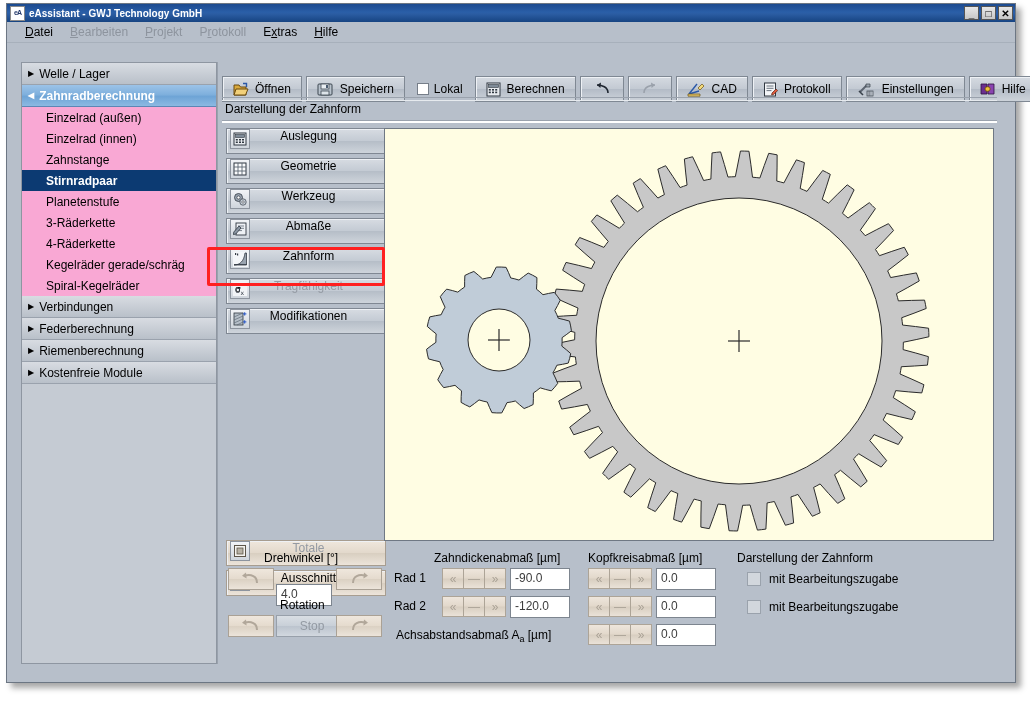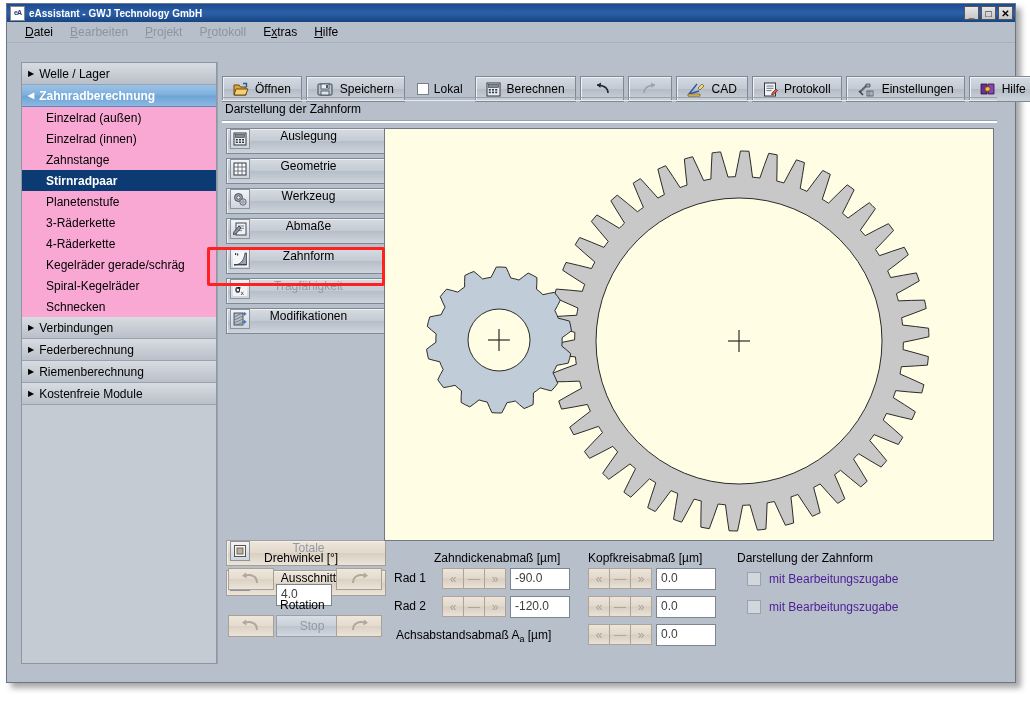--- a/index.html
+++ b/index.html
@@ -123,21 +123,21 @@
   
   #canvas-frame{
     position:absolute;left:166px;top:66px;right:7px;height:413px;
     background:#fffde3;border:1px solid #6f7884;box-sizing:border-box;overflow:hidden;
   }
   #canvas-frame svg{display:block;}
 
   
   #params{position:absolute;left:4px;top:486px;right:4px;height:112px;}
   .p-lbl{position:absolute;font-size:12px;color:#000;white-space:nowrap;}
-  .p-lbl.dim{color:#4c1d95;}
+  .p-lbl.dim{color:#000000;}
   .sbtn{
     width:46px;height:22px;
     background:linear-gradient(to bottom,#efe7dd 0%,#e5dbce 48%,#dbd1c3 52%,#ece4da 100%);
     border:1px solid #aaa195;box-sizing:border-box;position:absolute;
     display:flex;align-items:center;justify-content:center;
   }
   .sbtn.gray{
     background:linear-gradient(to bottom,#d9dee4 0%,#c9d0d8 48%,#bcc4ce 52%,#d2d8df 100%);
     border:1px solid #98a0aa;color:#939aa3;font-size:12px;
   }
@@ -214,23 +214,20 @@
           <span>3-Räderkette</span>
         </div>
       <div class="sb-item">
           <span>4-Räderkette</span>
         </div>
       <div class="sb-item">
           <span>Kegelräder gerade/schräg</span>
         </div>
       <div class="sb-item">
           <span>Spiral-Kegelräder</span>
-        </div>
-      <div class="sb-item">
-          <span>Schnecken</span>
         </div>
       <div class="sb-head">
         <span class="tri">▶</span>
         <span>Verbindungen</span>
       </div>
       <div class="sb-head">
         <span class="tri">▶</span>
         <span>Federberechnung</span>
       </div>
       <div class="sb-head">

